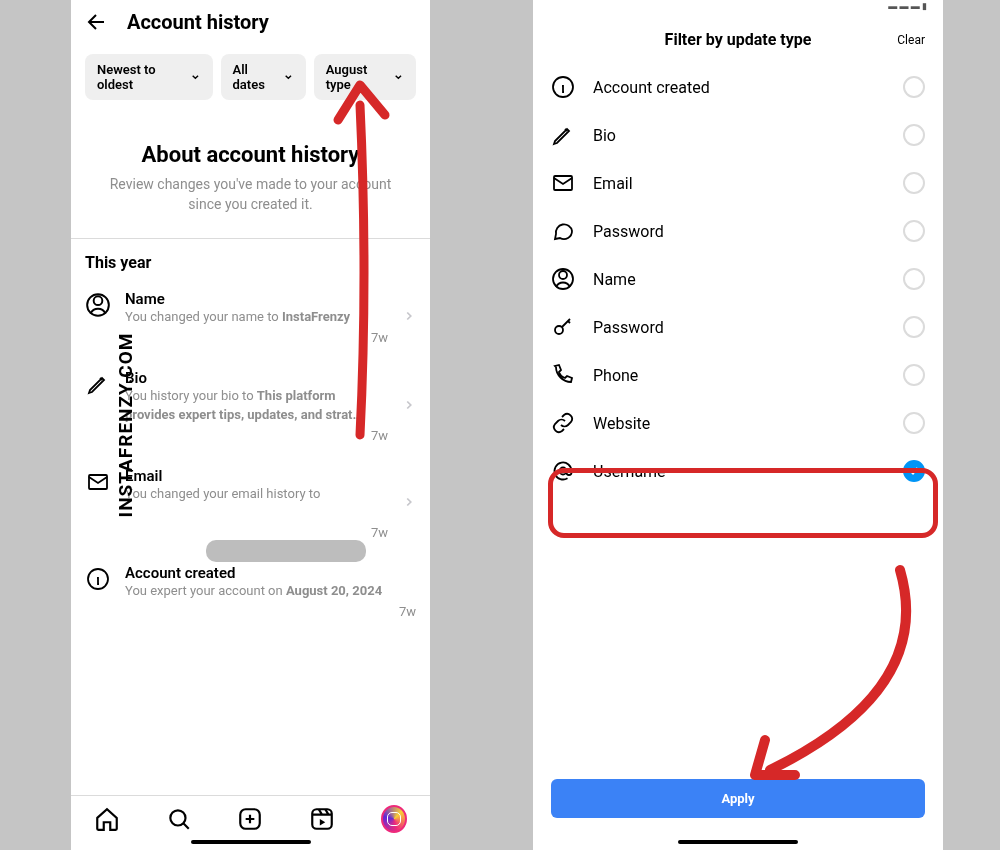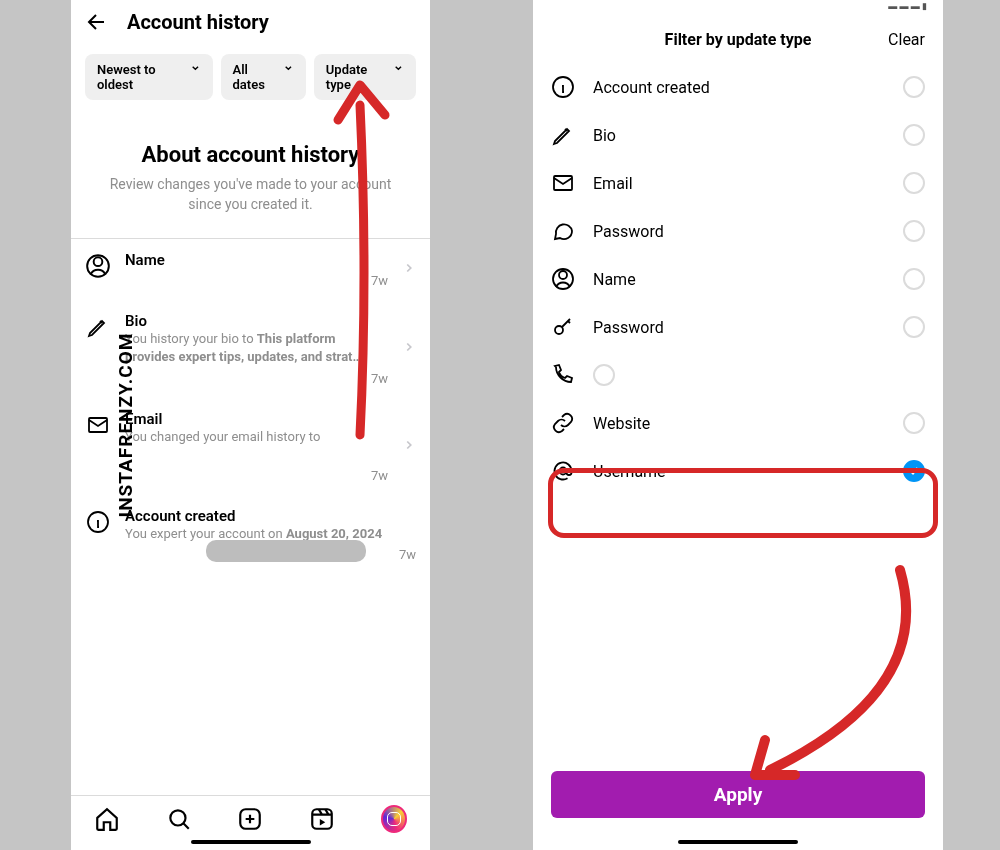--- a/index.html
+++ b/index.html
@@ -58,20 +58,21 @@
       padding: 10px 14px;
     }
     .filter-chip {
       background: #efefef;
       border-radius: 8px;
       padding: 8px 12px;
       font-size: 13px;
       font-weight: 600;
       color: #000;
       display: flex;
+      align-items: center;
       gap: 5px;
     }
     .about-section {
       text-align: center;
       padding: 32px 22px 24px;
     }
     .about-title {
       font-size: 22px;
       font-weight: 700;
       margin-bottom: 8px;
@@ -183,21 +184,21 @@
       position: relative;
       text-align: right;
     }
     .filter-title {
       font-size: 16px;
       font-weight: 700;
     }
     .clear-btn {
       position: absolute;
       right: 18px;
-      font-size: 16px;
+      font-size: 12px;
       color: #000;
     }
     .filter-list {
       padding: 0 18px;
     }
     .filter-row {
       display: flex;
       align-items: center;
       padding: 12px 0;
       gap: 18px;
@@ -220,26 +221,26 @@
     }
     .radio.checked {
       background: #0095f6;
       border-color: #0095f6;
       display: flex;
       align-items: center;
       justify-content: center;
     }
     .apply-btn {
       margin: auto 18px 18px;
-      background: #a21caf;
+      background: #3b82f6;
       color: #fff;
       text-align: center;
       padding: 12px;
       border-radius: 6px;
-      font-size: 19px;
+      font-size: 13px;
       font-weight: 700;
     }
     .watermark {
       position: absolute;
       left: 33px;
       top: 425px;
       transform: translateY(-50%) rotate(-90deg);
       transform-origin: center;
       font-size: 19px;
       font-weight: 700;
@@ -277,44 +278,46 @@
           <path d="M6 9l6 6 6-6"></path>
         </svg>
     </div>
     <div class="filter-chip">
       <span>All dates</span>
       <svg width="12" height="12" viewBox="0 0 24 24" fill="none" stroke="#000" stroke-width="3">
           <path d="M6 9l6 6 6-6"></path>
         </svg>
     </div>
     <div class="filter-chip">
-      <span>Update type</span>
+      <span>August type</span>
       <svg width="12" height="12" viewBox="0 0 24 24" fill="none" stroke="#000" stroke-width="3">
           <path d="M6 9l6 6 6-6"></path>
         </svg>
     </div>
   </div>
 
   <div class="about-section">
     <div class="about-title">About account history</div>
     <div class="about-sub">Review changes you've made to your account since you created it.</div>
   </div>
   <div class="divider"></div>
 
+  <div class="section-label">This year</div>
 
   <div class="history-item">
     <span class="history-icon">
       <svg viewBox="0 0 24 24" width="26" height="26" fill="none" stroke="#000" stroke-width="1.8">
           <circle cx="12" cy="8" r="4"></circle>
           <circle cx="12" cy="12" r="10"></circle>
           <path d="M5 20c1.5-3 4-4.5 7-4.5s5.5 1.5 7 4.5"></path>
         </svg>
     </span>
     <div class="history-content">
       <div class="history-title">Name</div>
+      <div class="history-desc"><span>You changed your name to </span><strong>InstaFrenzy</strong></div>
       <div class="history-time">7w</div>
     </div>
     <span class="chevron-right"><svg width="14" height="14" viewBox="0 0 24 24" fill="none" stroke="#c7c7cc" stroke-width="3">
           <path d="M9 6l6 6-6 6"></path>
         </svg></span>
   </div>
 
   <div class="history-item">
     <span class="history-icon">
       <svg viewBox="0 0 24 24" width="24" height="24" fill="none" stroke="#000" stroke-width="1.8">
@@ -447,20 +450,21 @@
             <circle cx="8" cy="15" r="4"></circle>
             <path d="M11 12l8-8M17 6l2 2"></path>
           </svg></span>
       <span class="filter-label">Password</span>
       <span class="radio"></span>
     </div>
     <div class="filter-row">
       <span class="filter-icon"><svg viewBox="0 0 24 24" width="24" height="24" fill="none" stroke="#000" stroke-width="1.8">
             <path d="M5 4c0 8 7 15 15 15l1-4-5-2-2 2c-3-1-5-3-6-6l2-2-2-5-4 1 1 1z"></path>
           </svg></span>
+      <span class="filter-label">Phone</span>
       <span class="radio"></span>
     </div>
     <div class="filter-row">
       <span class="filter-icon"><svg viewBox="0 0 24 24" width="24" height="24" fill="none" stroke="#000" stroke-width="1.8">
             <path d="M10 14a5 5 0 007 0l3-3a5 5 0 00-7-7l-2 2M14 10a5 5 0 00-7 0l-3 3a5 5 0 007 7l2-2"></path>
           </svg></span>
       <span class="filter-label">Website</span>
       <span class="radio"></span>
     </div>
     <div class="filter-row">

